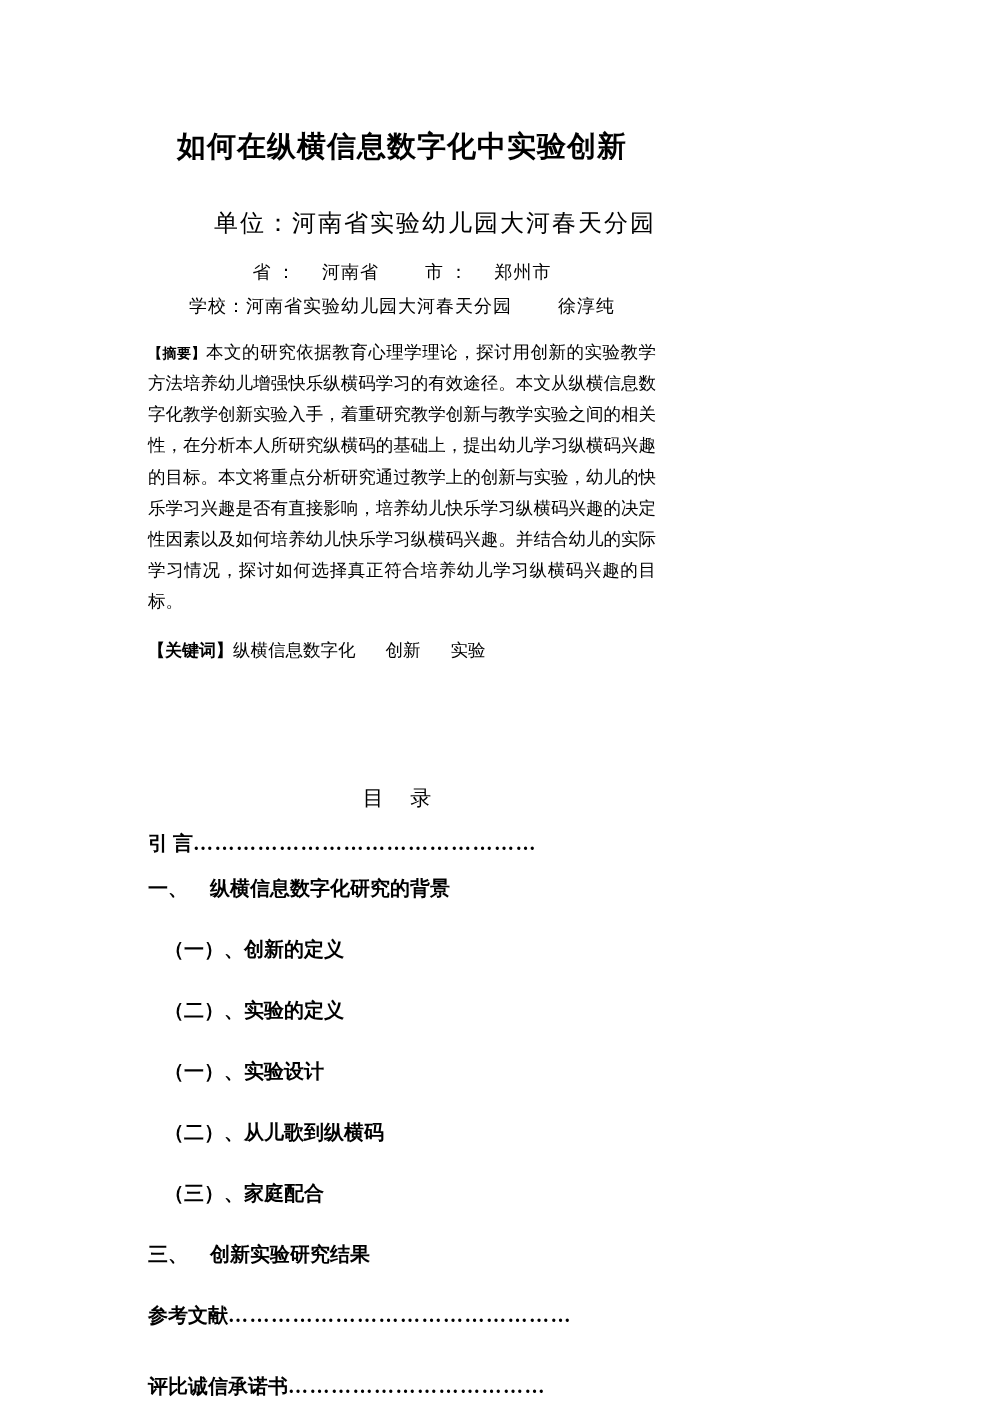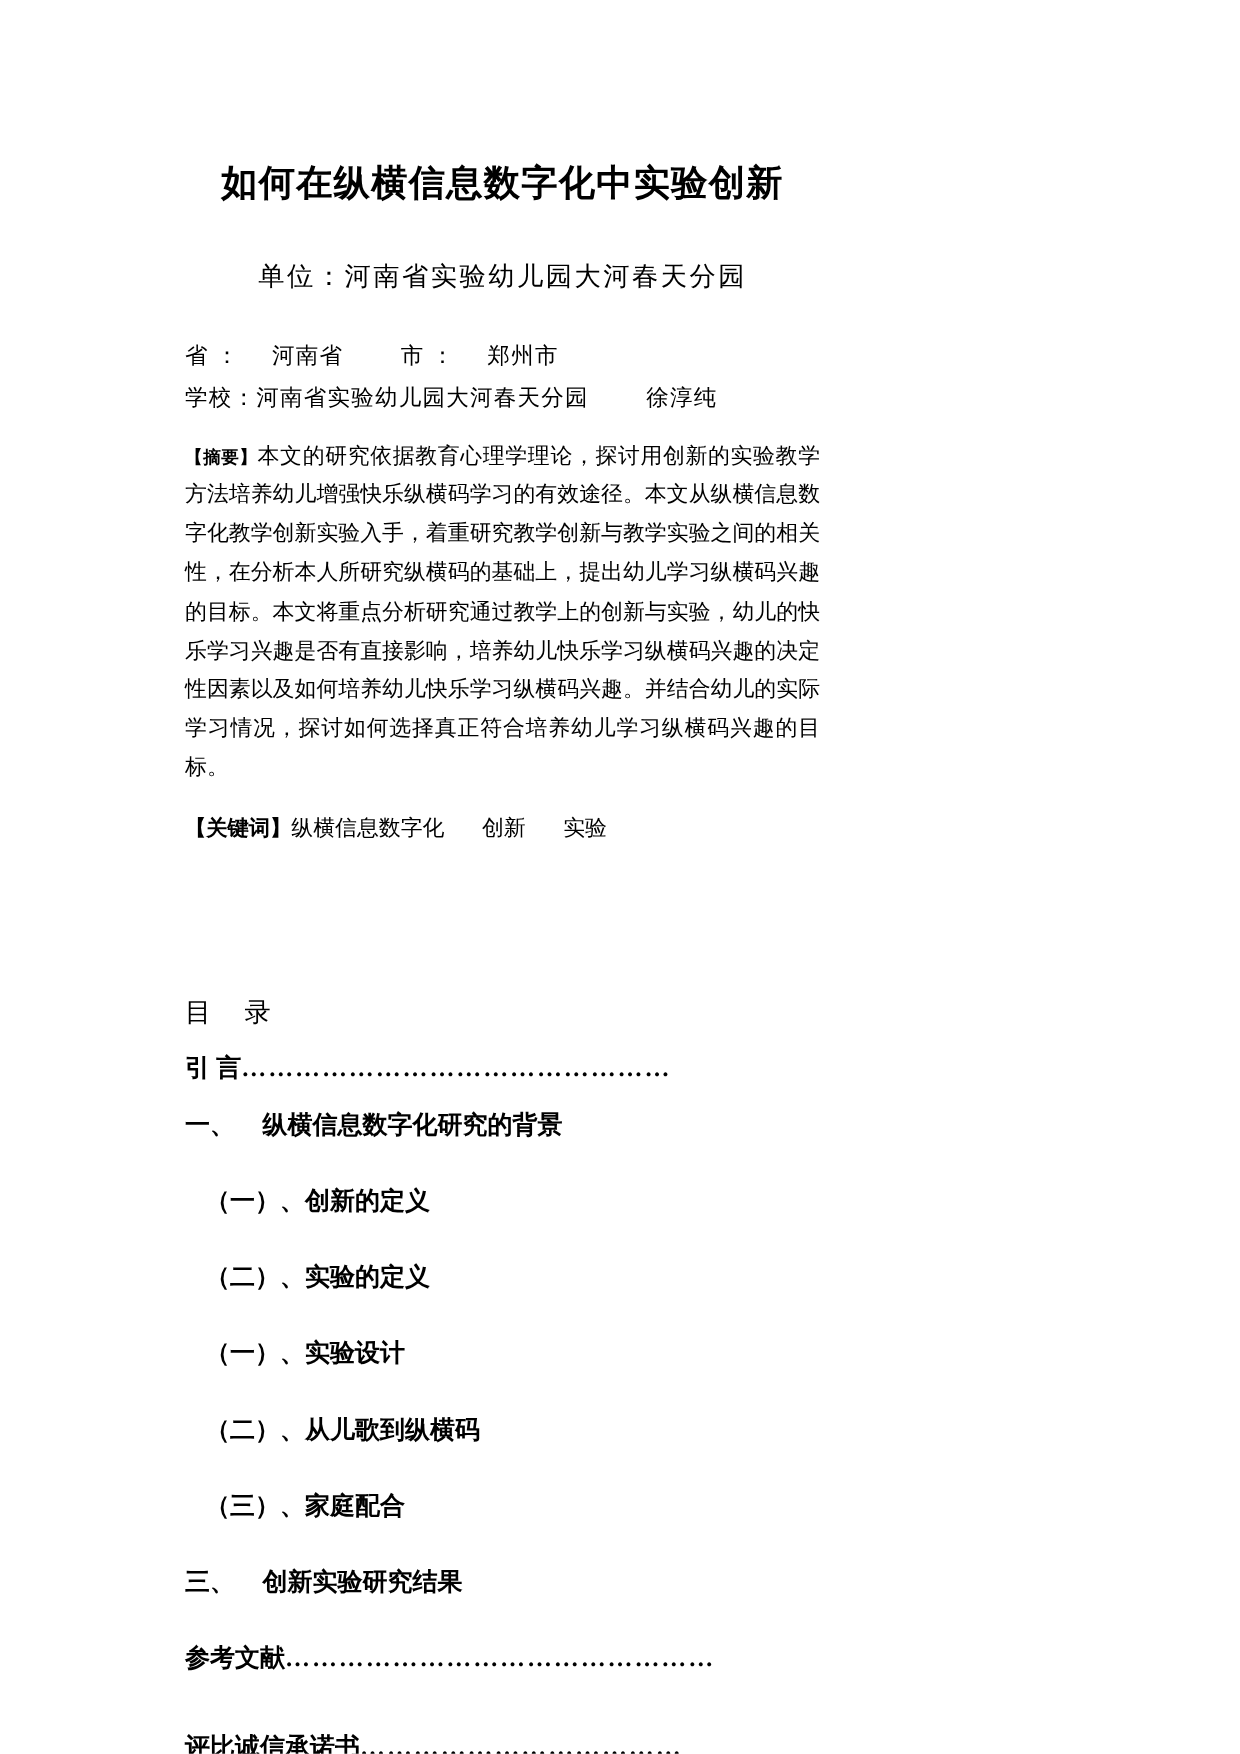--- a/index.html
+++ b/index.html
@@ -26,30 +26,31 @@
   .doc-title {
     font-family: "DejaVu Sans", "Liberation Sans", sans-serif;
     font-weight: bold;
     font-size: 29px;
     text-align: center;
     letter-spacing: 1px;
     margin: 14px 0 0 0;
     line-height: 1.4;
   }
   .unit-line {
-    text-align: center;
-    font-size: 21px;
+    text-align: right;
+    font-size: 24px;
     letter-spacing: 2px;
     margin-top: 40px;
     font-family: "Liberation Serif", "DejaVu Serif", serif;
   }
   .meta-line {
+    text-align: center;
     font-size: 18px;
     letter-spacing: 1px;
-    margin-top: 32px;
+    margin-top: 16px;
     line-height: 1.9;
   }
   .meta-line .gap { display: inline-block; width: 26px; }
   .meta-line .gap-lg { display: inline-block; width: 46px; }
 
   .abstract {
     margin-top: 14px;
     font-size: 17.5px;
     line-height: 1.78;
     text-align: justify;
@@ -67,21 +68,21 @@
   }
   .keywords .lead {
     font-family: "DejaVu Sans", "Liberation Sans", sans-serif;
     font-weight: bold;
     font-size: 17px;
     text-align: center;
   }
   .keywords .kgap { display: inline-block; width: 30px; }
 
   .toc-title {
-    text-align: left;
+    text-align: center;
     font-size: 21px;
     font-family: "DejaVu Sans", "Liberation Sans", sans-serif;
     letter-spacing: 10px;
     margin-top: 118px;
   }
   .toc {
     margin-top: 16px;
   }
   .toc-row {
     font-size: 20px;

